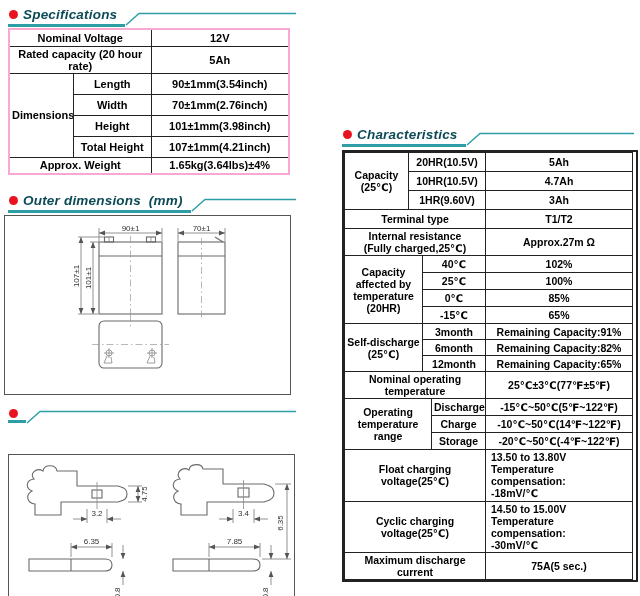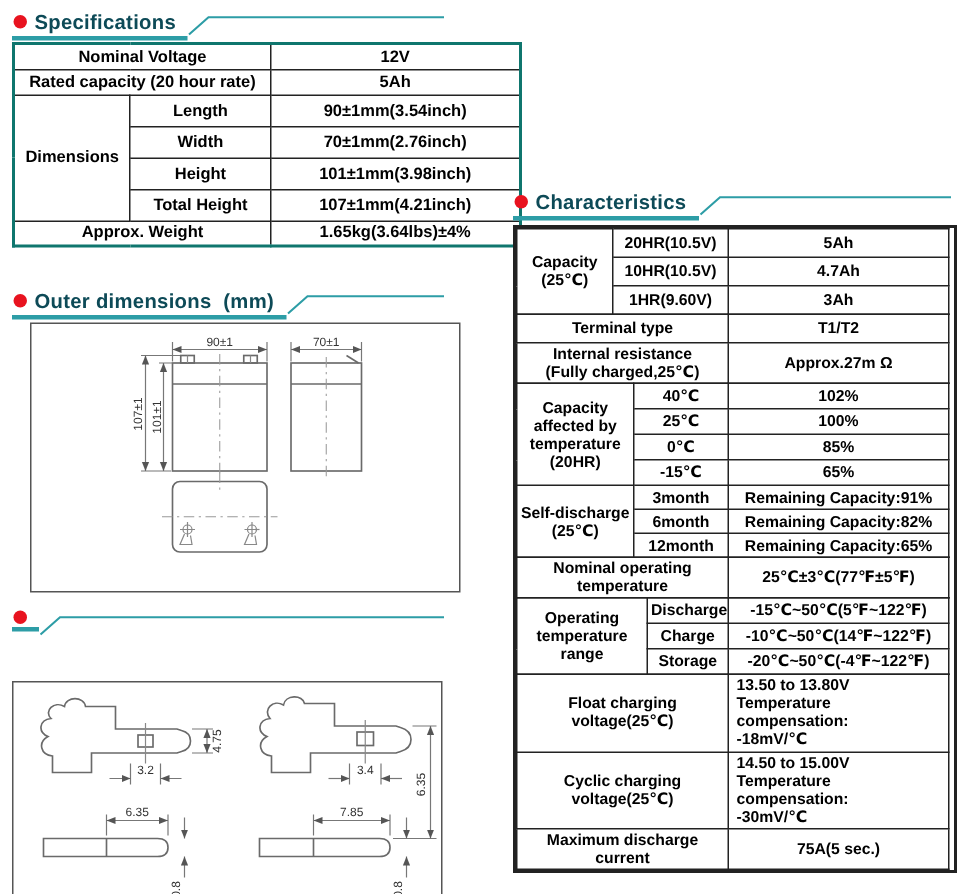--- a/index.html
+++ b/index.html
@@ -1,31 +1,31 @@
 <!DOCTYPE html>
 <html><head>
 <meta charset="utf-8">
 <style>
   html,body{margin:0;padding:0;background:#fff;}
   #page{
     position:relative;width:640px;height:596px;background:#fff;
     font-family:"Liberation Sans","DejaVu Sans",sans-serif;color:#000;overflow:hidden;
   }
   
-  .sec-head{position:absolute;display:flex;align-items:flex-start;}
+  .sec-head{position:absolute;display:flex;align-items:center;font-style:italic;}
   .head-main{display:flex;align-items:center;gap:5px;border-bottom:3px solid #2d9da6;padding:0 8px 2px 1px;}
   .bullet{width:9px;height:9px;border-radius:50%;background:#e8131f;flex:0 0 auto;}
   .sec-title{font-weight:bold;font-size:13.5px;color:#0d4a57;white-space:pre;letter-spacing:.2px;}
   .tail{flex:1 1 auto;height:17px;display:block;}
   
   table{border-collapse:collapse;table-layout:fixed;}
   td{border:1px solid #222;text-align:center;vertical-align:middle;
      font-size:10.5px;font-weight:bold;padding:1px 2px;overflow:hidden;}
   .pre{white-space:pre-line;line-height:1.15;}
-  .spec{position:absolute;left:8px;top:28px;width:340px;border:2px solid #0f766e;}
+  .spec{position:absolute;left:8px;top:28px;width:282px;border:2px solid #f9a8d4;}
   .spec td{font-size:11px;}
   .char-wrap{position:absolute;left:342px;top:150px;width:292px;border:2px solid #222;background:#fff;}
   .seg{width:288px;}
   .seg + .seg{margin-top:-1px;}
   td.left{text-align:left;padding-left:5px;}
   
   .draw-box{position:absolute;border:1.5px solid #555;background:#fff;}
   .draw-box svg{display:block;}
   .dim{font-size:8px;fill:#333;font-weight:normal;}
   .outline{fill:none;stroke:#6a6a6a;stroke-width:1.1;}
@@ -90,21 +90,21 @@
   <div class="sec-head" style="left:8px;top:193px;width:288px">
     <div class="head-main">
       <span class="bullet"></span>
       <span class="sec-title">Outer dimensions  (mm)</span>
     </div>
     <svg class="tail">
         <path d="M1,16 L14,4.5 L1200,4.5" fill="none" stroke="#2d9da6" stroke-width="1.4"></path>
       </svg>
   </div>
 
-  <div class="draw-box" style="left:20px;top:215px;width:285px;height:178px">
+  <div class="draw-box" style="left:4px;top:215px;width:285px;height:178px">
     <svg width="285" height="178" viewBox="0 0 285 178">
       <defs>
         <marker id="ar" markerUnits="userSpaceOnUse" markerWidth="7" markerHeight="6" refX="6" refY="3" orient="auto-start-reverse">
           <path d="M0,0.6 L6,3 L0,5.4 Z" fill="#555"></path>
         </marker>
       </defs>
 
       <g>
         <rect class="outline" x="94" y="26" width="63" height="72"></rect>
         <rect class="outline" x="99.5" y="21" width="9" height="5"></rect>

